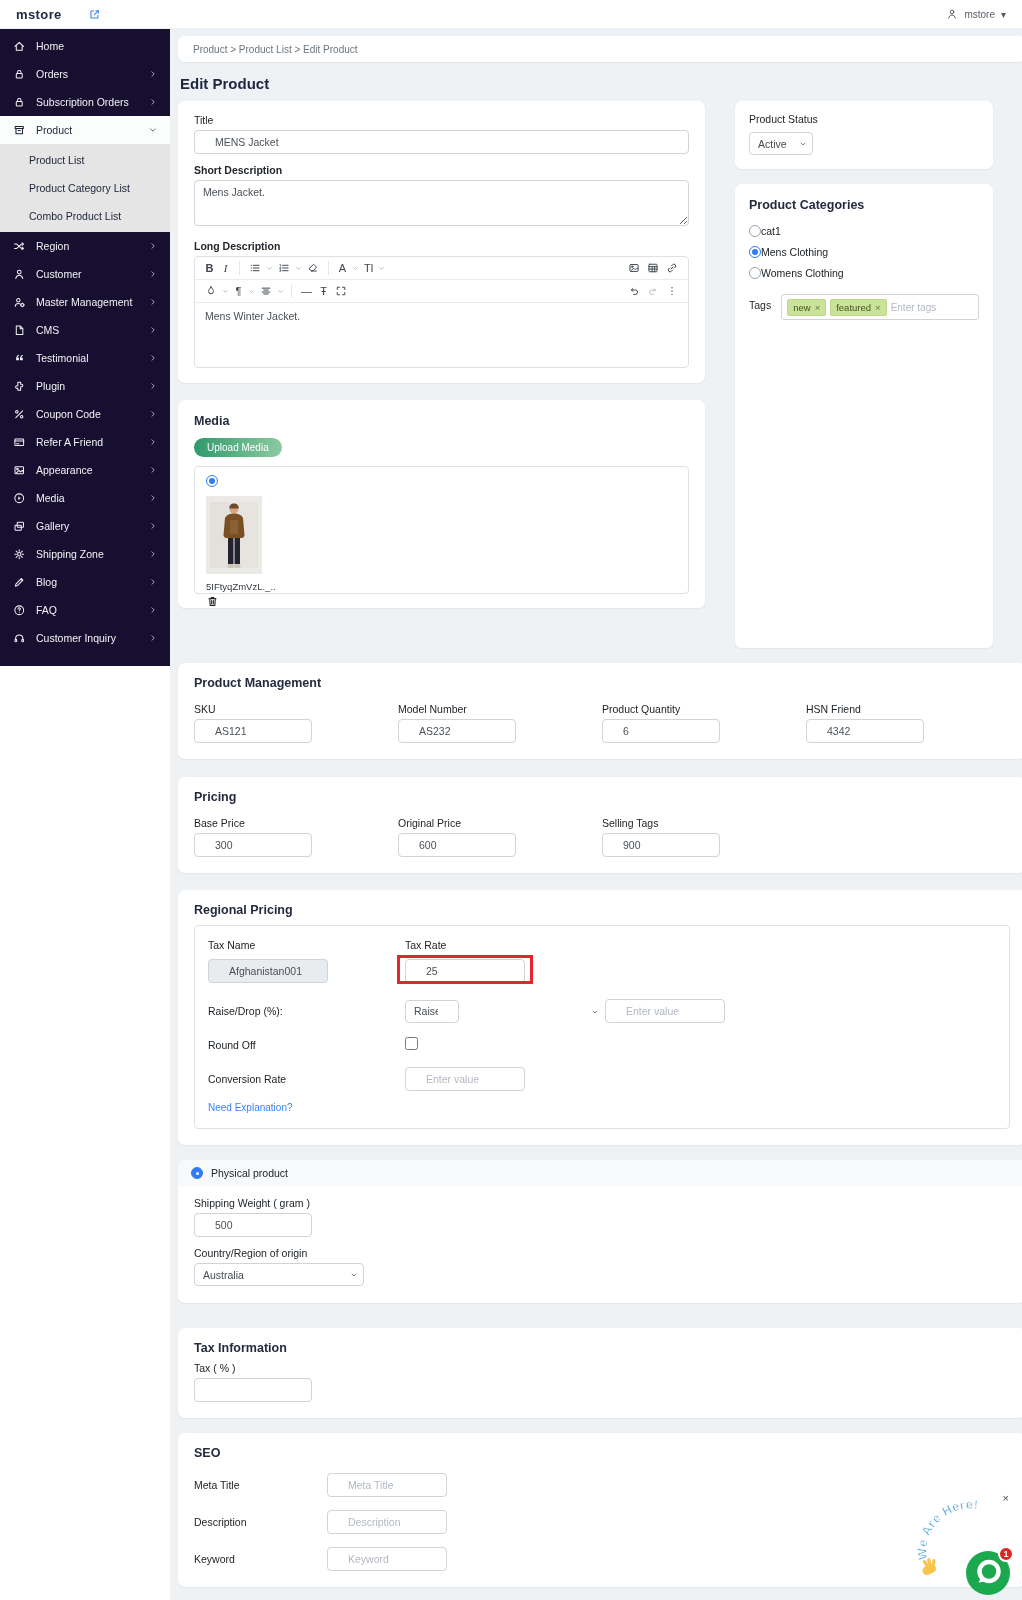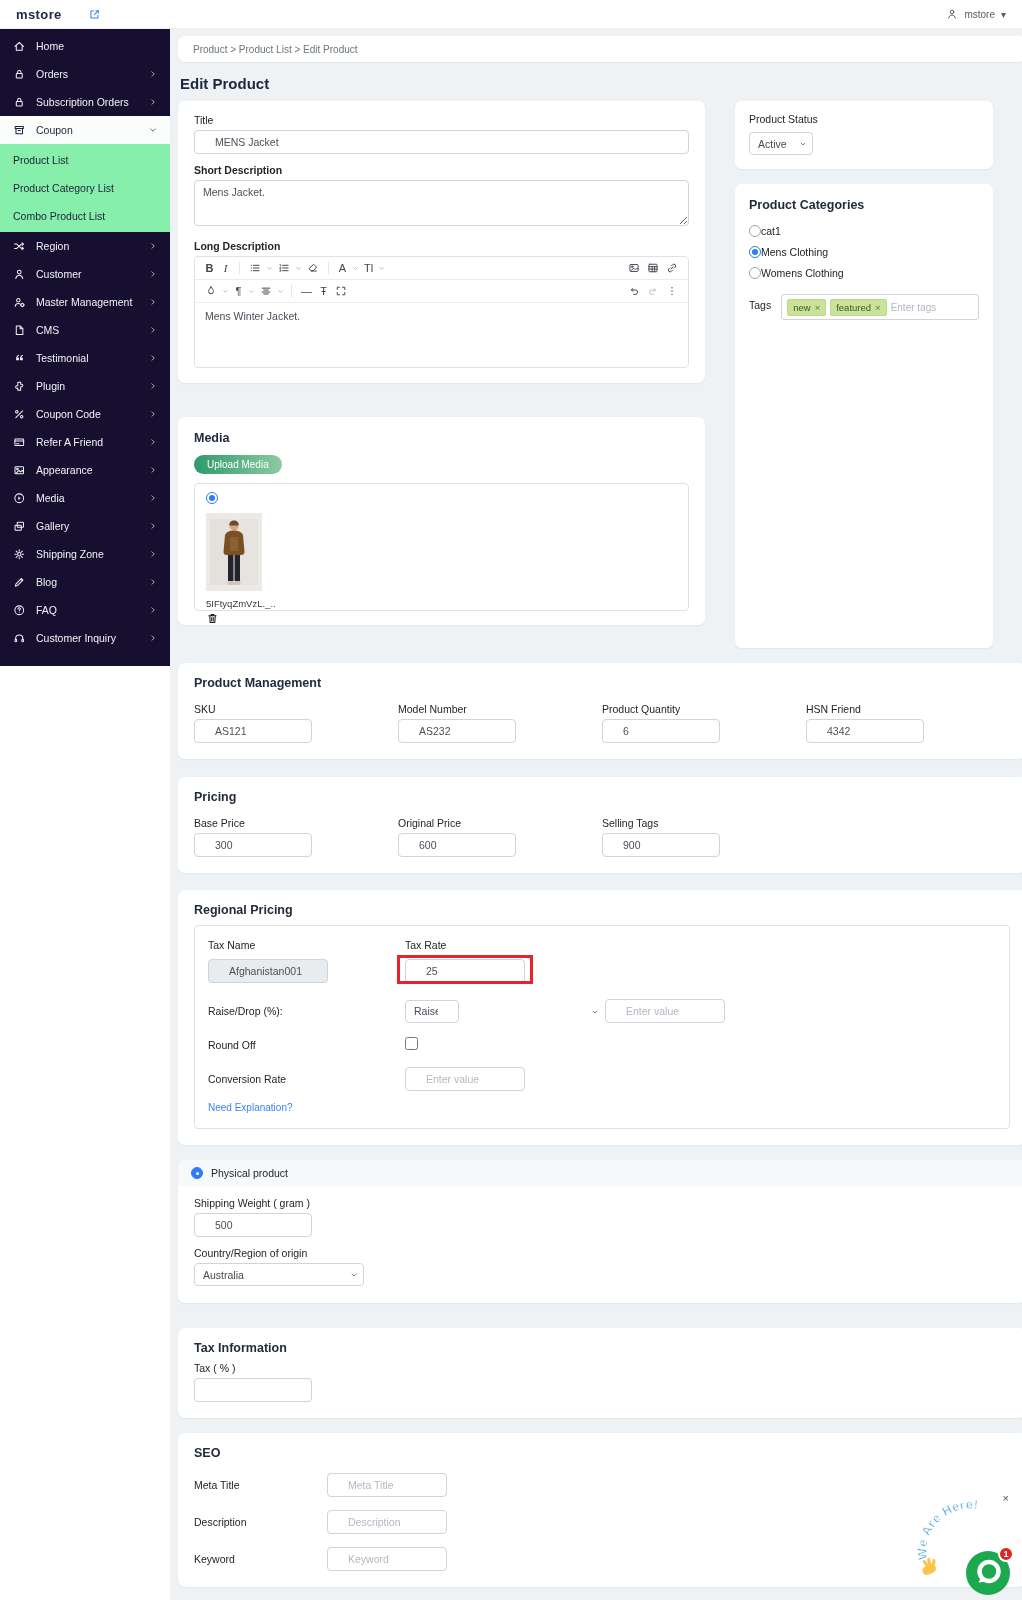--- a/index.html
+++ b/index.html
@@ -18,29 +18,29 @@
   .layout{display:flex;min-height:1571px}
   .sidecol{flex:0 0 170px;background:#fff}
   .sidebar{background:#170f2f;padding:3px 0 14px}
   .side-item{display:flex;align-items:center;gap:9px;height:28px;padding:0 13px;color:#f3f3f6;font-size:10.5px;cursor:pointer}
   .s-icon{display:flex;width:14px;flex:0 0 14px}
   .s-icon svg{width:12.5px;height:12.5px}
   .side-label{flex:1;white-space:nowrap;overflow:hidden}
   .side-chev{display:flex}
   .side-chev svg{width:8px;height:8px}
   .side-item.open{background:#fbfdfc;color:#1b2336}
-  .submenu{background:#86efac;padding:2px 0}
+  .submenu{background:#e5e5e5;padding:2px 16px}
   .subitem{height:28px;display:flex;align-items:center;padding:0 13px;font-size:10.5px;color:#1b2336;cursor:pointer}
   
   .main{flex:1;padding:7px 29px 40px 8px;background:#eef2f4}
   .card{background:#fff;border-radius:7px;box-shadow:0 1px 2px rgba(25,35,60,.06)}
   .breadcrumb{height:26px;display:flex;align-items:center;padding:0 15px;font-size:10px;color:#6c757d;margin-bottom:13px}
   .page-title{font-size:15px;font-weight:bold;color:#1e2640;margin:0 0 9px 2px}
   .top-row{display:flex;gap:30px;margin-bottom:15px}
-  .left-stack{width:527px;display:flex;flex-direction:column;gap:34px}
+  .left-stack{width:527px;display:flex;flex-direction:column;gap:17px}
   .right-stack{width:258px;display:flex;flex-direction:column;gap:15px}
   .form-card{padding:13px 16px 15px}
   .flabel{display:block;font-size:10.5px;color:#212529;margin-bottom:4px}
   .flabel.b{font-weight:bold;color:#23272d}
   .tinput{height:24px;width:100%;border:1px solid #ced4da;border-radius:4px;padding:0 20px;font-size:10.5px;color:#4a5159;font-family:inherit;background:#fff}
   .tinput:disabled,.tinput.dis{background:#e9ecef;color:#495057}
   input::placeholder,textarea::placeholder{color:#b2b9c1}
   textarea.tinput{height:46px;padding:5px 8px;resize:both}
   .mb10{margin-bottom:10px}
   .w118{width:118px}.w120{width:120px}
@@ -175,21 +175,21 @@
           </span>
         </div>
         <div class="side-item open">
           <span class="s-icon">
             <svg viewBox="0 0 16 16" fill="none" stroke="currentColor" stroke-width="1.3" stroke-linecap="round" stroke-linejoin="round">
               <path d="M2.8 3.2h10.4v2.6H2.8z"></path>
               <path d="M3.8 5.8v6.8h8.4V5.8"></path>
               <path d="M6.6 8.2h2.8"></path>
             </svg>
           </span>
-          <span class="side-label">Coupon</span>
+          <span class="side-label">Product</span>
           <span class="side-chev">
             <svg viewBox="0 0 16 16" fill="none" stroke="currentColor" stroke-width="1.3" stroke-linecap="round" stroke-linejoin="round">
               <path d="m3.4 5.8 4.6 4.6 4.6-4.6"></path>
             </svg>
           </span>
         </div>
         <div class="submenu">
           <div class="subitem active">Product List</div>
           <div class="subitem">Product Category List</div>
           <div class="subitem">Combo Product List</div>

